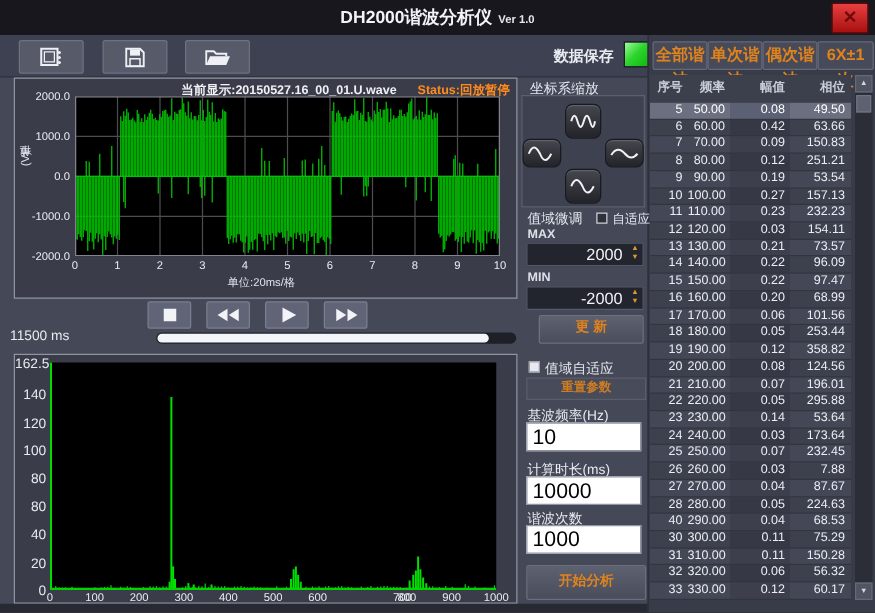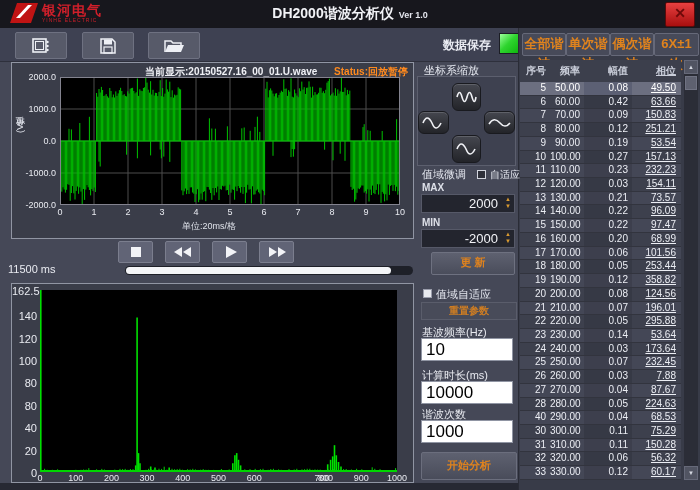--- a/index.html
+++ b/index.html
@@ -31,21 +31,21 @@
   .tbody{position:absolute;left:1px;top:54px;width:161px;height:398px;display:flex;flex-direction:column;overflow:hidden;}
   .trow{display:flex;height:13.72px;min-height:13.72px;color:#eceef4;font-size:10px;border-bottom:1px solid #32343e;box-sizing:border-box;cursor:pointer;}
   .trow.even{background:#444756;}
   .trow.odd{background:#3d404d;}
   .trow.sel{background:#6c6f80;color:#ffffff;}
   .tcell{box-sizing:border-box;text-align:right;padding-right:4px;line-height:12.7px;}
   .c-seq{width:30px;}
   .c-freq{width:34px;}
   .c-amp{width:48px;background:rgba(0,0,0,0.10);}
   .trow.sel .c-amp{background:rgba(20,25,60,0.18);}
-  .c-phase{width:48px;text-decoration:underline;}
+  .c-phase{width:48px;}
   
   .scrollbar{position:absolute;left:165px;top:32px;width:14px;height:420px;background:#2b2d37;}
   .sb-btn{position:absolute;left:0;width:14px;height:14px;background:#515462;border:1px solid #666979;box-sizing:border-box;color:#d6d9e2;font-size:6px;text-align:center;line-height:12px;cursor:pointer;}
   .sb-thumb{position:absolute;left:1px;top:16px;width:12px;height:14px;background:#5e6170;border:1px solid #70московь7383;box-sizing:border-box;cursor:grab;border:1px solid #707383;}
 
   
   .wave-panel{position:absolute;left:11px;top:62px;width:403px;height:177px;background:#3a3d49;border:1px solid #9095a3;box-sizing:border-box;}
   .wave-header-current{position:absolute;left:133px;top:2px;color:#f0f1f6;font-size:10px;font-weight:bold;}
   .wave-header-status{position:absolute;right:5px;top:2px;color:#ff8a1e;font-size:10px;font-weight:bold;}
   .wave-plot{position:absolute;left:48px;top:14px;width:340px;height:128px;background:#000;}
@@ -85,30 +85,20 @@
   .start-btn{position:absolute;left:421px;top:452px;width:94px;height:26px;background:linear-gradient(#5e6170,#494c5a);border:1px solid #6b6e7d;border-radius:2px;color:#e0831d;font-size:11px;font-weight:bold;text-align:center;line-height:24px;cursor:pointer;}
 
   .watermark{position:absolute;left:617px;top:447px;color:rgba(255,255,255,0.78);font-size:24px;font-weight:bold;letter-spacing:0px;}
 </style>
 </head>
 <body>
 
 <div class="app">
 
   <div class="titlebar">
-    <div class="logo">
-      <svg width="34" height="22" viewBox="0 0 34 22">
-        <polygon points="6,21 13,1 34,1 27,21" fill="#c01414"></polygon>
-        <polygon points="12,16 24,3 28,3 16,16" fill="#ffffff"></polygon>
-      </svg>
-      <div class="logo-text">
-        <span class="logo-cn">银河电气</span>
-        <span class="logo-en">YINHE ELECTRIC</span>
-      </div>
-    </div>
     <div class="win-title">
       <span>DH2000谐波分析仪</span><span class="win-ver">Ver 1.0</span>
     </div>
     <div class="close-btn">✕</div>
   </div>
 
   <div class="toolbar"></div>
   <div class="tool-btn" style="left:15px;top:32px;">
     <svg width="22" height="18" viewBox="0 0 22 18">
       <rect x="3" y="2" width="13" height="13" fill="none" stroke="#eef0f5" stroke-width="1.6"></rect>

